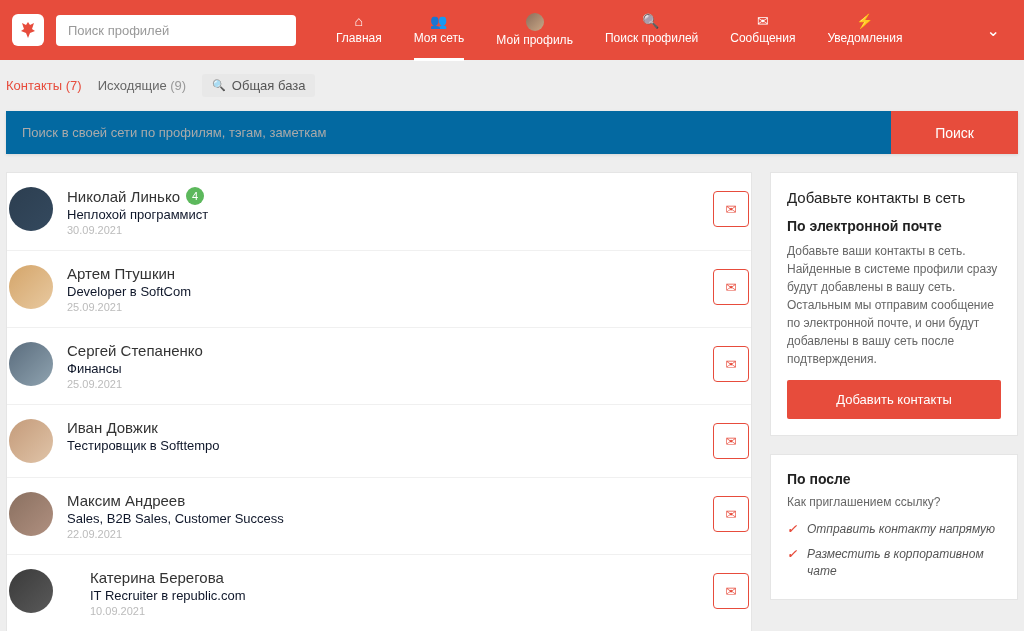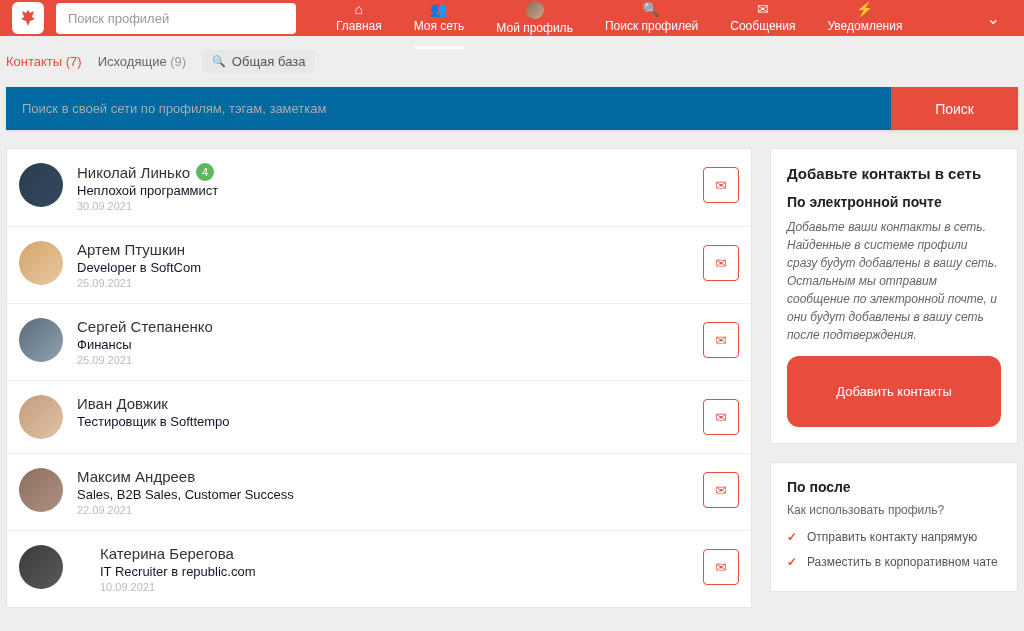--- a/index.html
+++ b/index.html
@@ -1,18 +1,18 @@
 <!DOCTYPE html>
 <html><head>
 <meta charset="utf-8">
 <style>
 * { margin: 0; padding: 0; box-sizing: border-box; }
 body { font-family: -apple-system, BlinkMacSystemFont, "Segoe UI", Arial, sans-serif; background: #eeeeee; width: 1024px; height: 631px; overflow: hidden; }
 
-.topbar { background: #e74c3c; height: 36px; display: flex; align-items: center; padding: 8px 12px; }
+.topbar { background: #e74c3c; height: 60px; display: flex; align-items: center; padding: 8px 12px; }
 .logo { width: 32px; height: 32px; background: #fff; border-radius: 6px; display: flex; align-items: center; justify-content: center; margin-right: 12px; }
 .logo svg { width: 24px; height: 24px; }
 .top-search { background: #fff; border: none; border-radius: 4px; padding: 8px 12px; width: 240px; font-size: 13px; color: #333; }
 .top-search::placeholder { color: #999; }
 .nav { display: flex; margin-left: 24px; flex: 1; }
 .nav-item { color: #fff; text-align: center; padding: 4px 16px; cursor: pointer; font-size: 12px; position: relative; }
 .nav-item.active::after { content: ""; position: absolute; bottom: -10px; left: 16px; right: 16px; height: 3px; background: #fff; }
 .nav-icon { display: block; margin: 0 auto 2px; font-size: 14px; }
 .nav-avatar { width: 18px; height: 18px; border-radius: 50%; background: linear-gradient(135deg,#8a6d5b,#c9a887); margin: 0 auto 2px; }
 .top-expand { color: #fff; padding: 0 12px; cursor: pointer; }
@@ -25,44 +25,44 @@
 .tab-search { background: #e8e8e8; padding: 4px 10px; border-radius: 3px; color: #555; display: flex; align-items: center; gap: 6px; }
 .tab-search .mag { font-size: 11px; color: #aaa; }
 
 .searchbar { display: flex; margin: 0 6px 18px; box-shadow: 0 1px 3px rgba(0,0,0,0.1); }
 .searchbar input { flex: 1; border: none; padding: 14px 16px; font-size: 13px; background: #0369a1; }
 .searchbar input::placeholder { color: #aaa; }
 .searchbar button { background: #e74c3c; color: #fff; border: none; padding: 0 44px; font-size: 14px; cursor: pointer; }
 
 .cols { display: flex; gap: 18px; padding: 0 6px; }
 .left { flex: 1; background: #fff; border: 1px solid #e5e5e5; }
-.contact { display: flex; align-items: flex-start; padding: 14px 12px; border-bottom: 1px solid #f0f0f0; position: relative; justify-content: space-between; }
+.contact { display: flex; align-items: flex-start; padding: 14px 2px; border-bottom: 1px solid #f0f0f0; position: relative; justify-content: space-between; }
 .contact:last-child { border-bottom: none; gap: 23px; }
 .avatar { width: 44px; height: 44px; border-radius: 50%; background: #ccc; margin-right: 14px; flex-shrink: 0; background-size: cover; background-position: center; }
 .a1 { background: linear-gradient(135deg,#2c3e50,#34495e); }
 .a2 { background: linear-gradient(135deg,#d4a56a,#e8c9a0); }
 .a3 { background: linear-gradient(135deg,#5a6c7d,#8fa3b0); }
 .a4 { background: linear-gradient(135deg,#c49b7a,#e0c4a8); }
 .a5 { background: linear-gradient(135deg,#8a7060,#b09080); }
 .a6 { background: linear-gradient(135deg,#3a3a3a,#5a5a5a); }
 .cinfo { flex: 1; }
 .cname { font-size: 15px; color: #333; font-weight: 500; display: flex; align-items: center; gap: 6px; }
 .badge { background: #5cb85c; color: #fff; border-radius: 50%; width: 18px; height: 18px; display: inline-flex; align-items: center; justify-content: center; font-size: 11px; }
 .ctitle { font-size: 13px; color: #0f172a; margin-top: 2px; }
 .cdate { font-size: 11px; color: #bbb; margin-top: 2px; }
 .msg-btn { width: 36px; height: 36px; border: 1px solid #e74c3c; background: #fff; border-radius: 4px; color: #e74c3c; cursor: pointer; display: flex; align-items: center; justify-content: center; margin-top: 4px; }
 
 .right { width: 248px; display: flex; flex-direction: column; gap: 18px; }
 .panel { background: #fff; border: 1px solid #e5e5e5; padding: 16px; }
-.panel h3 { font-size: 15px; font-weight: 700; color: #222; margin-bottom: 12px; }
+.panel h3 { font-size: 15px; font-weight: 400; color: #222; margin-bottom: 12px; }
 .panel h4 { font-size: 14px; font-weight: 700; color: #222; margin-bottom: 8px; }
-.panel p { font-size: 12px; color: #666; line-height: 1.5; margin-bottom: 12px; font-style: italic; }
-.add-btn { display: block; width: 100%; background: #e74c3c; color: #fff; border: none; padding: 28px; font-size: 13px; cursor: pointer; text-align: center; border-radius: 12px; }
+.panel p { font-size: 12px; color: #666; line-height: 1.5; margin-bottom: 12px; }
+.add-btn { display: block; width: 100%; background: #e74c3c; color: #fff; border: none; padding: 12px; font-size: 13px; cursor: pointer; text-align: center; border-radius: 2px; }
 .checklist { list-style: none; font-size: 12px; color: #555; }
-.checklist li { padding: 4px 0 4px 20px; position: relative; line-height: 1.4; }
+.checklist li { padding: 4px 0 4px 20px; position: relative; line-height: 1.4; font-style: italic; }
 .checklist li::before { content: "✓"; position: absolute; left: 0; color: #e74c3c; font-weight: bold; }
 .linkq { font-size: 12px; color: #666; margin-bottom: 8px; }
 </style>
 </head>
 <body>
 
 <div class="topbar">
   <div class="logo">
     <svg viewBox="0 0 24 24">
         <path fill="#e74c3c" d="M12 4l-2 3-4-2 2 6-3 2 5 2 2 5 2-5 5-2-3-2 2-6-4 2z"></path>
@@ -178,21 +178,21 @@
 
   <div class="right">
     <div class="panel">
       <h3>Добавьте контакты в сеть</h3>
       <h4>По электронной почте</h4>
       <p>Добавьте ваши контакты в сеть. Найденные в системе профили сразу будут добавлены в вашу сеть. Остальным мы отправим сообщение по электронной почте, и они будут добавлены в вашу сеть после подтверждения.</p>
       <button class="add-btn">Добавить контакты</button>
     </div>
     <div class="panel">
       <h4>По после</h4>
-      <div class="linkq">Как использовать профиль?</div>
+      <div class="linkq">Как приглашением ссылку?</div>
       <ul class="checklist">
         <li>Отправить контакту напрямую</li>
         <li>Разместить в корпоративном чате</li>
 
       </ul>
     </div>
   </div>
 </div>
 
 </body></html>

